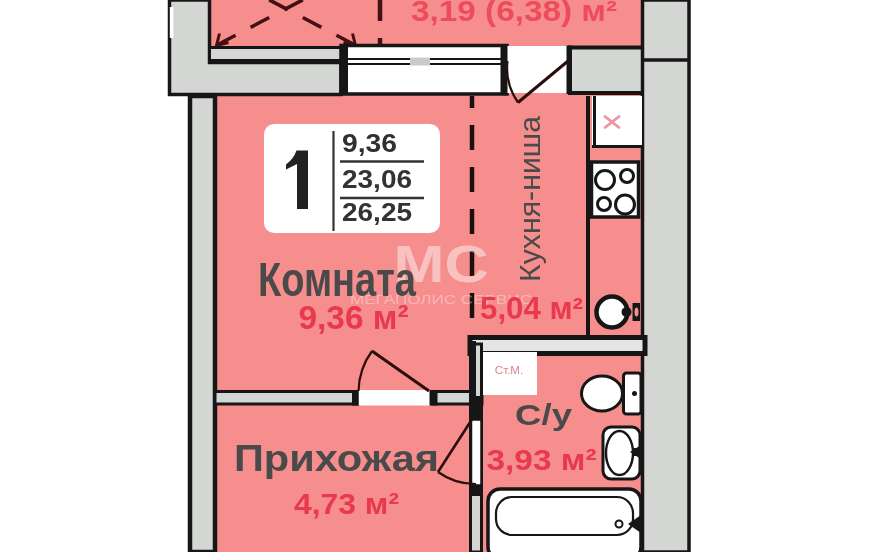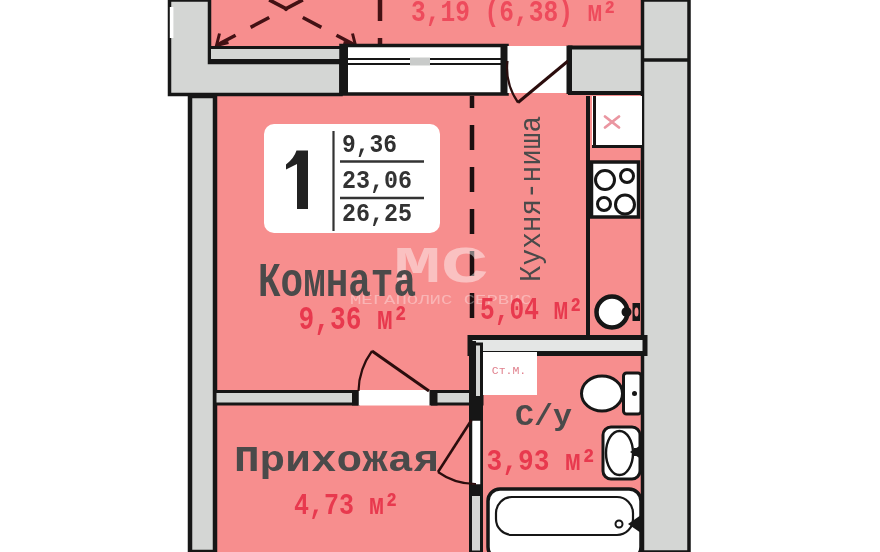--- a/index.html
+++ b/index.html
@@ -1,17 +1,17 @@
 <!DOCTYPE html>
 <html><head>
 <meta charset="utf-8">
 <style>
   html,body{margin:0;padding:0;background:#ffffff;}
   #page{width:737px;height:552px;position:relative;overflow:hidden;background:#ffffff;
-        font-family:Liberation Mono, monospace;}
+        font-family:Liberation Sans, sans-serif;}
   svg{position:absolute;left:0;top:0;}
 </style>
 </head>
 <body>
 <div id="page">
 <svg width="880" height="552" viewBox="0 0 880 552">
 
   <rect x="0" y="0" width="880" height="552" fill="#ffffff"></rect>
 
   <rect x="209" y="0" width="437" height="48" fill="#f78e8e"></rect>

